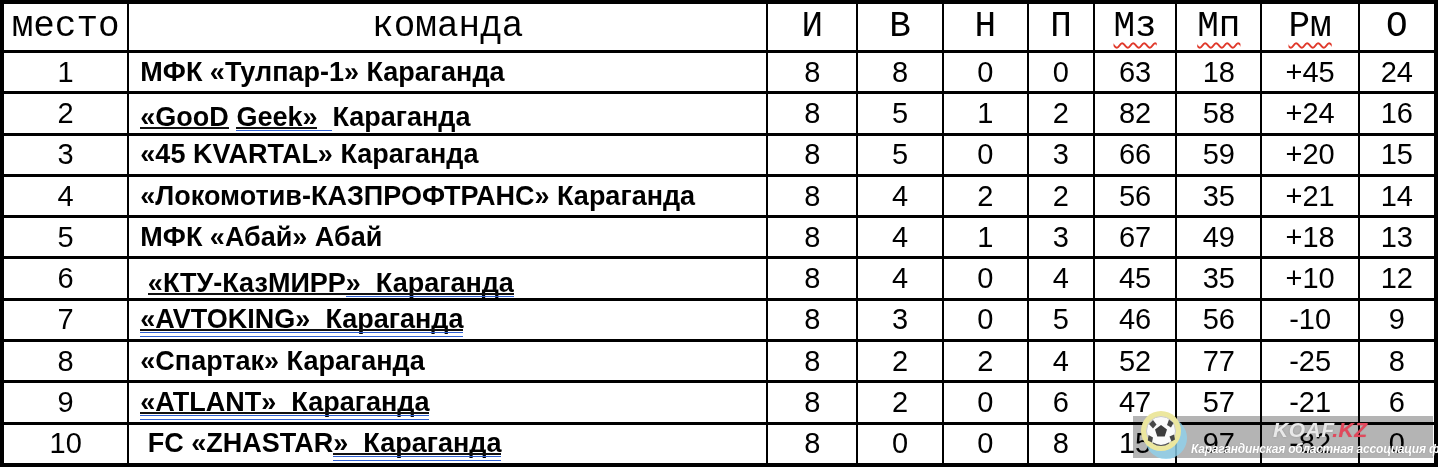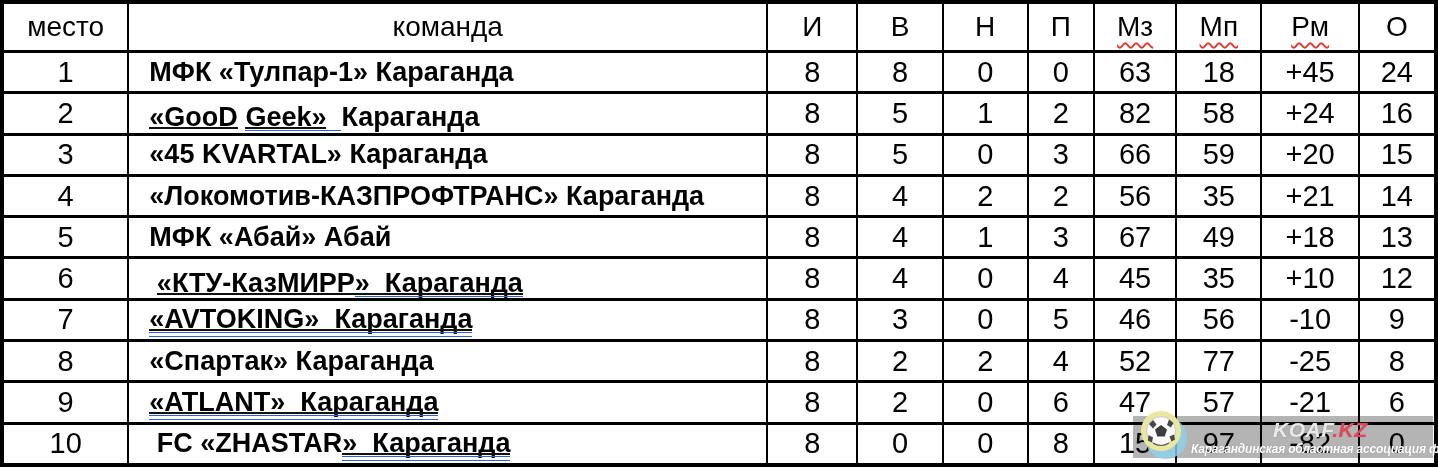--- a/index.html
+++ b/index.html
@@ -14,24 +14,24 @@
   }
   table.standings{
     width:1438px; height:467px; border-collapse:collapse; table-layout:fixed;
     border:4px solid var(--grid);
   }
   th,td{
     border-left:2px solid var(--grid); border-right:2px solid var(--grid);
     border-top:3px solid var(--grid); border-bottom:3px solid var(--grid);
     padding:0; vertical-align:middle; overflow:hidden;
   }
-  thead th{ height:46px; font-weight:400; font-size:28px; text-align:center; line-height:1; }
+  thead th{ height:46px; font-weight:400; font-size:36px; text-align:center; line-height:1;font-family:Liberation Mono, monospace; }
   tbody td{ height:38px; font-size:29px; line-height:1; }
   td.place{ text-align:center; font-weight:400; }
-  td.team{ text-align:left; padding-left:20px; font-weight:700; font-size:27px; white-space:pre; }
+  td.team{ text-align:left; padding-left:11px; font-weight:700; font-size:27px; white-space:pre; }
   td.num{ text-align:center; }
   col.c0{width:126px} col.c1{width:637px} col.c2{width:90px} col.c3{width:85px} col.c4{width:85px}
   col.c5{width:66px} col.c6{width:82px} col.c7{width:85px} col.c8{width:97px} col.c9{width:77px}
 
   .seg{ display:inline-block; position:relative; white-space:pre; }
   .seg.u-link::before{
     content:""; position:absolute; left:0; right:0; bottom:2px; height:2px;
     background:var(--link-underline);
   }
   .seg.u-wavy{

